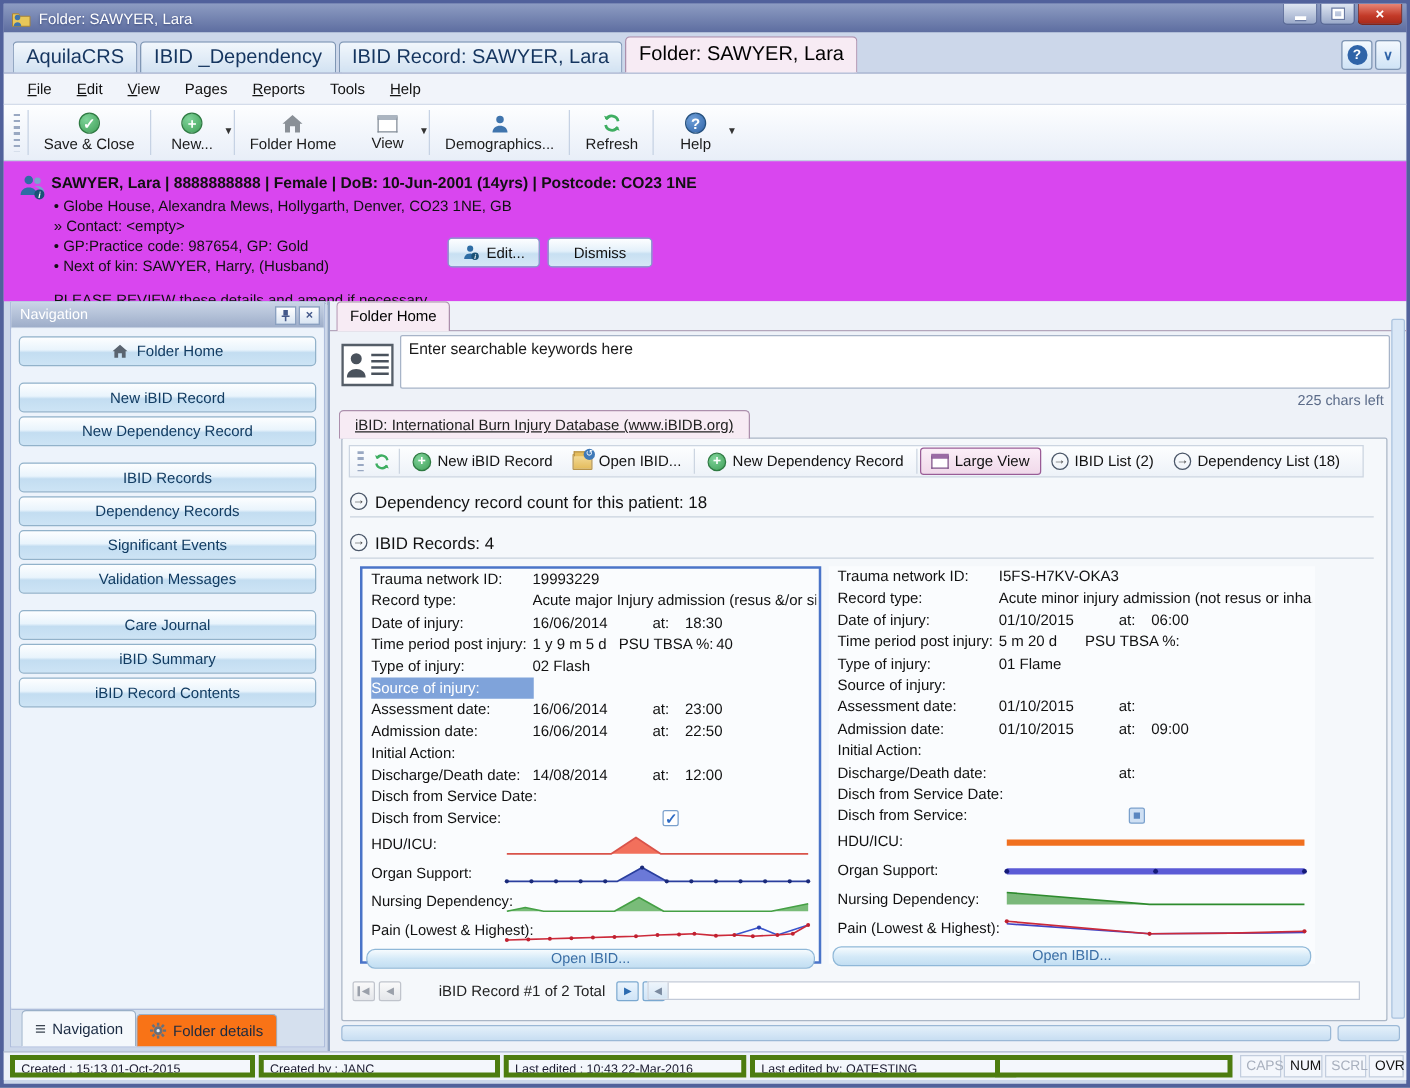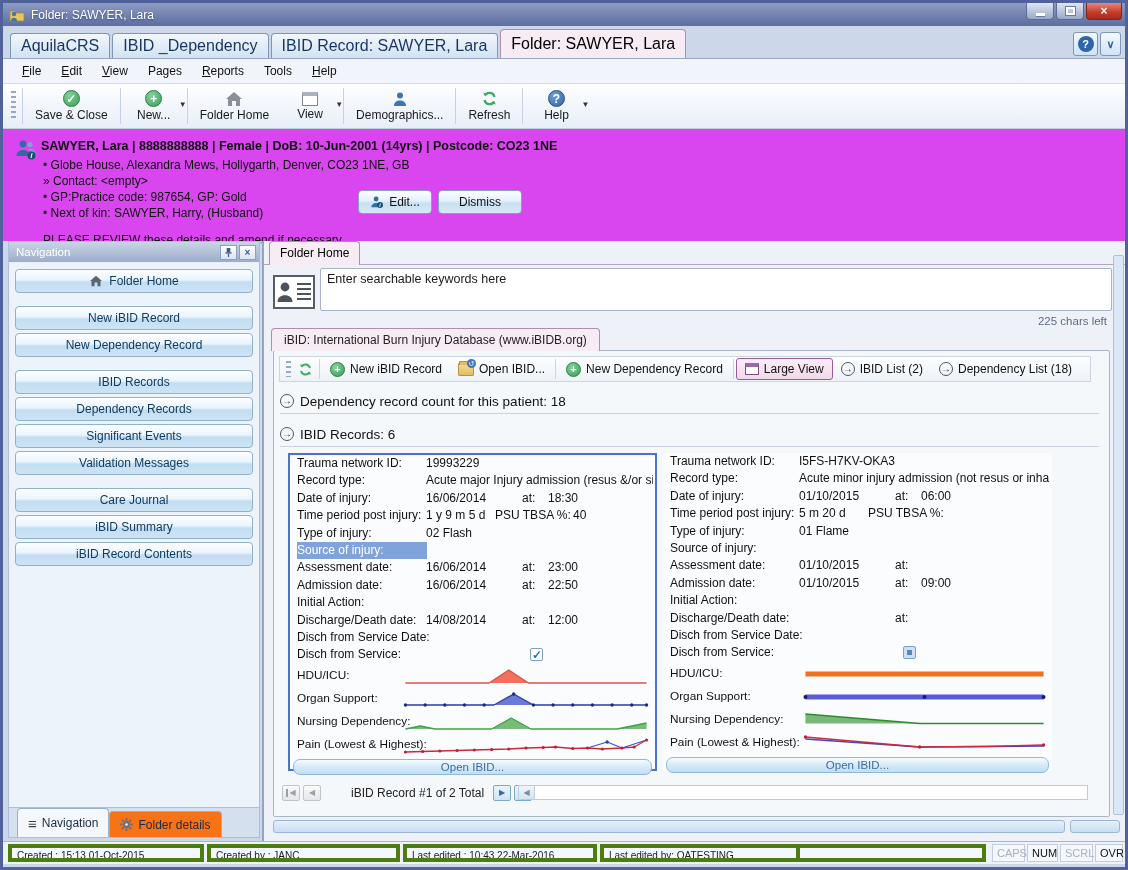--- a/index.html
+++ b/index.html
@@ -93,21 +93,21 @@
   .main { position:absolute; left:259px; top:238px; width:863px; height:600px; background:#eef2f8; border-left:2px solid #93a5c4;}
   .fh-tab { position:absolute; left:5px; top:0px; height:24px; line-height:23px; padding:0 10px; font-size:12px;
     background:#f7ebf4; border:1px solid #ac8fac; border-bottom:none; border-radius:4px 4px 0 0; z-index:2;}
   .main-top-line { position:absolute; left:0; right:0; top:23px; height:1px; background:#b4a6bc; }
   .cardicon { position:absolute; left:9px; top:31px; }
   .search-box { position:absolute; left:56px; top:27px; width:792px; height:43px; border:1px solid #a7b4c8;
     background:#fff; resize:none; font-size:12.5px; padding:3px 6px; color:#111; border-radius:2px;}
   .search-box::placeholder { color:#1a1a1a; opacity:1;}
   .chars-left { position:absolute; right:18px; top:74px; font-size:11.5px; color:#5b6b88;}
   .ibid-tab { position:absolute; left:7px; top:87px; height:23px; line-height:22px; padding:0 12px; font-size:12px;
-    background:#f7ebf4; border:1px solid #ac8fac; border-bottom:none; border-radius:4px 4px 0 0; z-index:2; color:#222;}
+    background:#f7ebf4; border:1px solid #ac8fac; border-bottom:none; border-radius:4px 4px 0 0; z-index:2; color:#222;text-decoration:underline;}
   .groupbox { position:absolute; left:9px; top:109px; width:837px; height:467px; border:1px solid #aab6c6;
     border-radius:2px; background:#f5f8fb;}
   .vscroll { position:absolute; right:1px; top:14px; width:11px; height:560px; background:#d9e7f6;
     border:1px solid #a9c2de; border-radius:2px;}
 
   
   .itoolbar { position:absolute; left:5px; top:5px; height:26px; width:812px; border:1px solid #ccd5e1;
     background:linear-gradient(#fdfeff,#edf2f8); display:flex; align-items:center; padding:0 3px; }
   .itoolbar .grip { height:16px; margin:0 3px;}
   .itbtn { display:flex; align-items:center; gap:5px; padding:0 8px; height:22px; font-size:12px; color:#111; white-space:nowrap;}
@@ -465,21 +465,21 @@
           <span>Dependency List (18)</span>
         </span>
       </div>
 
       <div class="sechdr h1">
         <span class="ic-arrcirc">→</span>
         <span>Dependency record count for this patient: 18</span>
       </div>
       <div class="sechdr h2">
         <span class="ic-arrcirc">→</span>
-        <span>IBID Records: 6</span>
+        <span>IBID Records: 4</span>
       </div>
 
       <div class="card c1">
         <div class="frow"><span class="fl">Trauma network ID:</span><span class="fv">19993229</span></div>
         <div class="frow"><span class="fl">Record type:</span><span class="fv wide">Acute major Injury admission (resus &amp;/or signif...</span></div>
         <div class="frow"><span class="fl">Date of injury:</span><span class="fv">16/06/2014</span><span class="fat">at:</span><span class="ftv">18:30</span></div>
         <div class="frow"><span class="fl">Time period post injury:</span><span class="fv">1 y 9 m 5 d</span><span class="fat psu">PSU TBSA %:</span><span class="ftv psuv">40</span></div>
         <div class="frow"><span class="fl">Type of injury:</span><span class="fv">02 Flash</span></div>
         <div class="frow"><span class="fl hl">Source of injury:</span></div>
         <div class="frow"><span class="fl">Assessment date:</span><span class="fv">16/06/2014</span><span class="fat">at:</span><span class="ftv">23:00</span></div>

